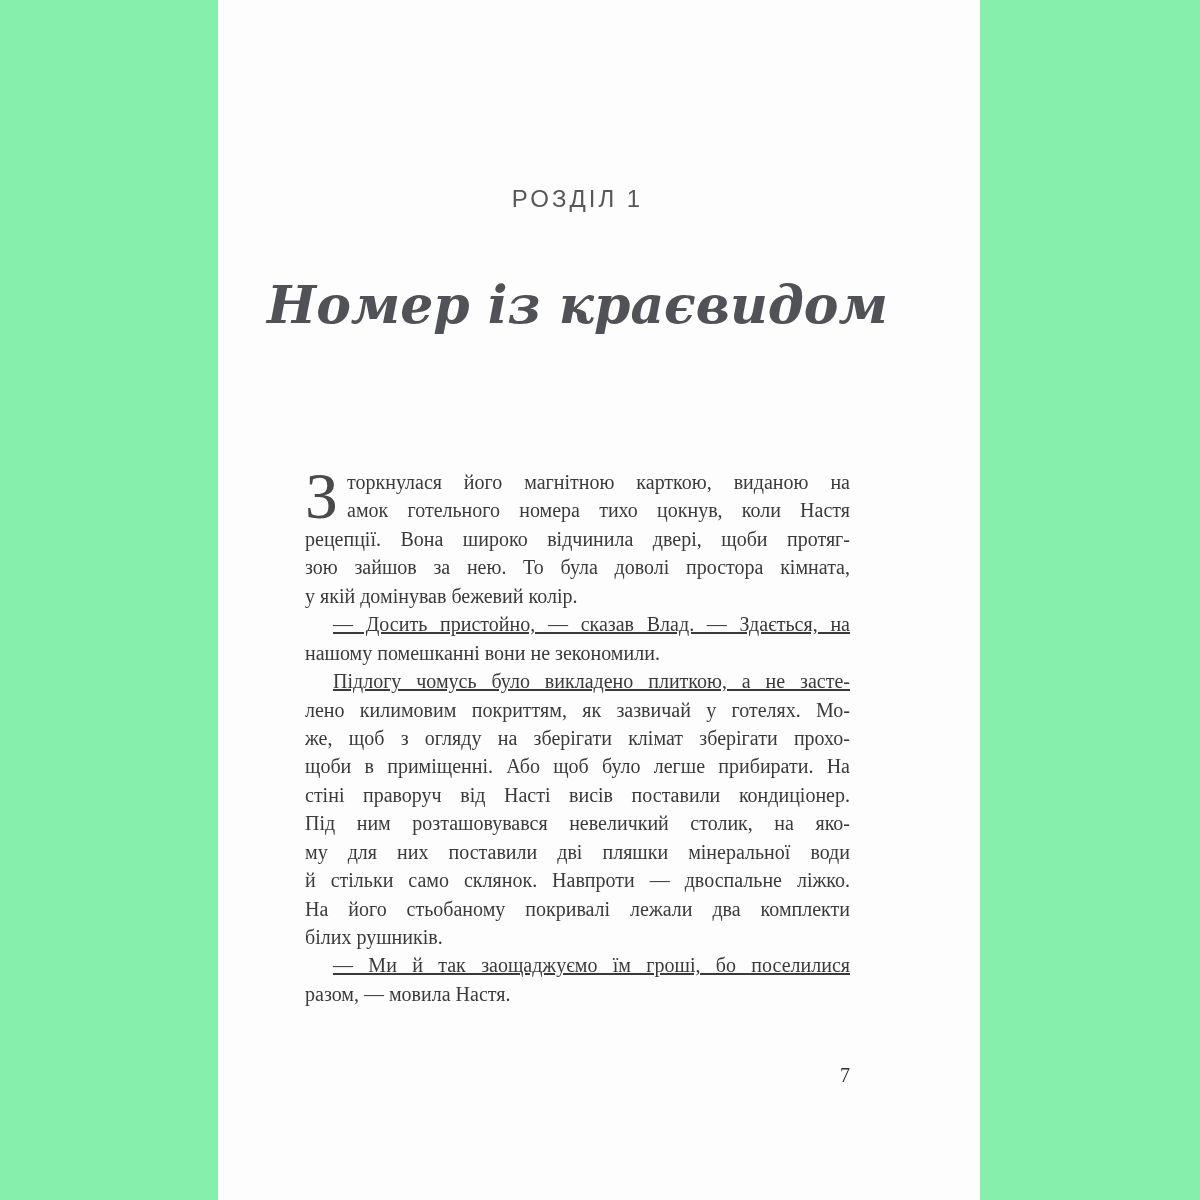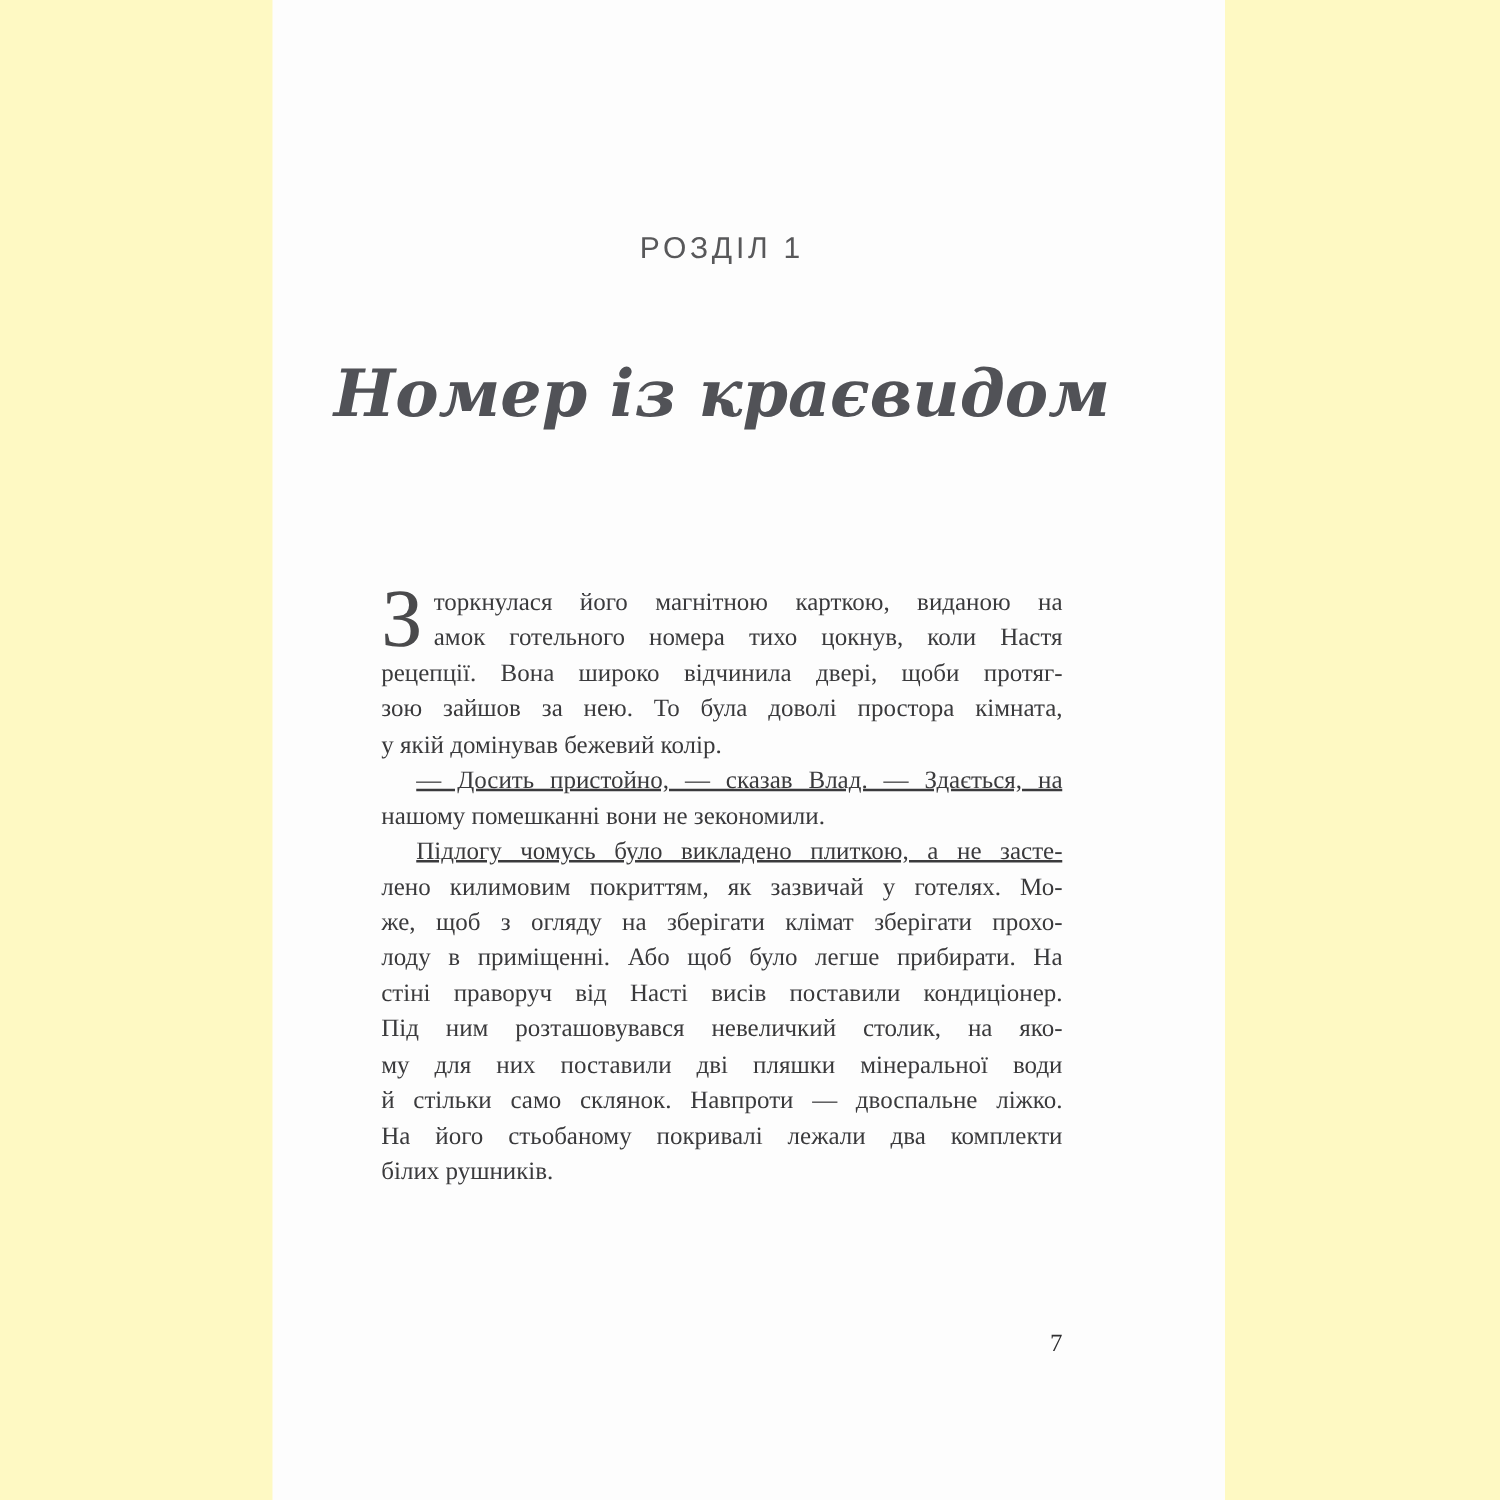--- a/index.html
+++ b/index.html
@@ -1,20 +1,20 @@
 <!DOCTYPE html>
 <html><head>
 <meta charset="utf-8">
 <style>
   html, body { margin: 0; padding: 0; background: #ffffff; }
   .canvas {
     position: relative;
     width: 1200px;
     height: 1200px;
-    background: #fef9c3;
+    background: #86efac;
     overflow: hidden;
     font-family: "Liberation Serif", serif;
   }
   .scan-area {
     position: absolute;
     left: 218px; top: 0;
     width: 762px; height: 1200px;
     background: #fdfdfd;
   }
   .chapter-label {
@@ -23,21 +23,21 @@
     width: 545px;
     text-align: center;
     font-family: "Liberation Sans", sans-serif;
     font-size: 24px;
     font-weight: 400;
     letter-spacing: 3px;
     color: #58585a;
   }
   .chapter-title {
     position: absolute;
-    left: 245px; top: 268px;
+    left: 245px; top: 257px;
     width: 665px;
     text-align: center;
     font-family: "DejaVu Serif", serif;
     font-style: italic;
     font-weight: bold;
     font-size: 52px;
     line-height: 96px;
     color: #515257;
     white-space: nowrap;
   }
@@ -103,24 +103,28 @@
         <div class="line last">у якій домінував бежевий колір.</div>
       </div>
       <div class="para">
         <div class="line indent">— Досить пристойно, — сказав Влад. — Здається, на</div>
         <div class="line last">нашому помешканні вони не зекономили.</div>
       </div>
       <div class="para">
         <div class="line indent">Підлогу чомусь було викладено плиткою, а не засте-</div>
         <div class="line">лено килимовим покриттям, як зазвичай у готелях. Мо-</div>
         <div class="line">же, щоб з огляду на зберігати клімат зберігати прохо-</div>
-        <div class="line">лоду в приміщенні. Або щоб було легше прибирати. На</div>
+        <div class="line">щоби в приміщенні. Або щоб було легше прибирати. На</div>
         <div class="line">стіні праворуч від Насті висів поставили кондиціонер.</div>
         <div class="line">Під ним розташовувався невеличкий столик, на яко-</div>
         <div class="line">му для них поставили дві пляшки мінеральної води</div>
         <div class="line">й стільки само склянок. Навпроти — двоспальне ліжко.</div>
         <div class="line">На його стьобаному покривалі лежали два комплекти</div>
         <div class="line last">білих рушників.</div>
       </div>
+      <div class="para">
+        <div class="line indent">— Ми й так заощаджуємо їм гроші, бо поселилися</div>
+        <div class="line last">разом, — мовила Настя.</div>
+      </div>
     </div>
 
   <div class="page-number">7</div>
 </div>
 
 </body></html>

